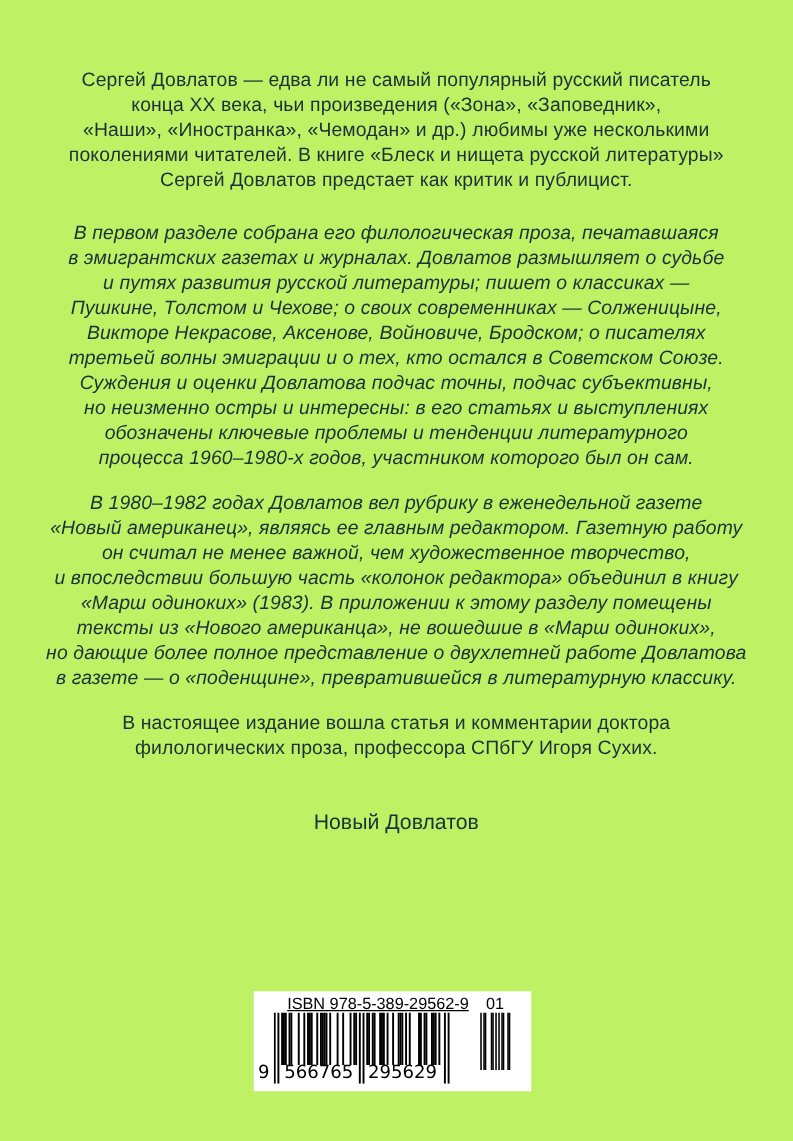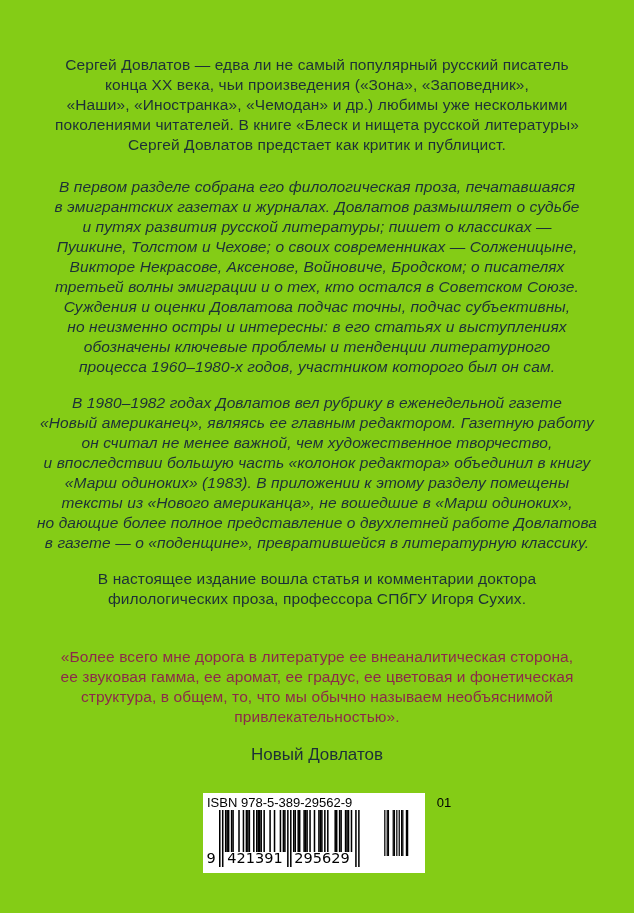--- a/index.html
+++ b/index.html
@@ -39,52 +39,52 @@
   }
   .barcode-box {
     position: absolute;
     left: 203px; top: 793px;
     width: 222px; height: 80px;
     background: #ffffff;
   }
   .isbn-label {
     position: absolute;
     top: 2px; left: 4px; width: 168px;
-    text-align: left;
+    text-align: right;
     font-size: 13px;
     color: #000;
     white-space: nowrap;
+    text-decoration: underline;
   }
   .addon-label {
     position: absolute;
     top: 2px; left: 178px; width: 30px;
     text-align: center;
     font-size: 13px;
     color: #000;
-    margin-left: 48px;
   }
   .ean13-bars { position: absolute; left: 16px; top: 17px; }
   .addon-bars { position: absolute; left: 180px; top: 17px; }
   .ean13-bars rect, .addon-bars rect { fill: #000; }
   .bc-digit {
     position: absolute;
     top: 57px;
     font-family: "DejaVu Sans", sans-serif;
     font-size: 14.5px;
     color: #000;
     text-align: center;
   }
   .bc-digit.d-left { left: 1px; width: 14px; }
   .bc-digit.d-g1 { left: 21px; width: 62px; }
   .bc-digit.d-g2 { left: 90px; width: 58px; }
 </style>
 </head>
 <body>
 
-<div class="cover" style="background: #84cc16; color: rgb(29, 48, 56);">
+<div class="cover" style="background: #bef264; color: rgb(29, 48, 56);">
   <div class="content">
     <p class="para p1">Сергей Довлатов — едва ли не самый популярный русский писатель
 конца XX века, чьи произведения («Зона», «Заповедник»,
 «Наши», «Иностранка», «Чемодан» и др.) любимы уже несколькими
 поколениями читателей. В книге «Блеск и нищета русской литературы»
 Сергей Довлатов предстает как критик и публицист.</p>
     <p class="para p2">В первом разделе собрана его филологическая проза, печатавшаяся
 в эмигрантских газетах и журналах. Довлатов размышляет о судьбе
 и путях развития русской литературы; пишет о классиках —
 Пушкине, Толстом и Чехове; о своих современниках — Солженицыне,
@@ -97,24 +97,20 @@
     <p class="para p3">В 1980–1982 годах Довлатов вел рубрику в еженедельной газете
 «Новый американец», являясь ее главным редактором. Газетную работу
 он считал не менее важной, чем художественное творчество,
 и впоследствии большую часть «колонок редактора» объединил в книгу
 «Марш одиноких» (1983). В приложении к этому разделу помещены
 тексты из «Нового американца», не вошедшие в «Марш одиноких»,
 но дающие более полное представление о двухлетней работе Довлатова
 в газете — о «поденщине», превратившейся в литературную классику.</p>
     <p class="para p4">В настоящее издание вошла статья и комментарии доктора
 филологических проза, профессора СПбГУ Игоря Сухих.</p>
-    <p class="quote" style="color: rgb(140, 42, 74);">«Более всего мне дорога в литературе ее внеаналитическая сторона,
-ее звуковая гамма, ее аромат, ее градус, ее цветовая и фонетическая
-структура, в общем, то, что мы обычно называем необъяснимой
-привлекательностью».</p>
     <p class="attribution">Новый Довлатов</p>
   </div>
 
   <div class="barcode-box">
     <div class="isbn-label">ISBN 978-5-389-29562-9</div>
     <div class="addon-label">01</div>
     <svg class="ean13-bars" width="141" height="57" xmlns="http://www.w3.org/2000/svg">
         <rect x="0.00" y="0" width="1.53" height="57"></rect>
         <rect x="2.96" y="0" width="1.53" height="57"></rect>
         <rect x="5.92" y="0" width="1.53" height="42"></rect>
@@ -172,16 +168,16 @@
         <rect x="9.60" y="0" width="1.25" height="46"></rect>
         <rect x="10.80" y="0" width="1.25" height="46"></rect>
         <rect x="13.20" y="0" width="1.25" height="46"></rect>
         <rect x="15.60" y="0" width="1.25" height="46"></rect>
         <rect x="18.00" y="0" width="1.25" height="46"></rect>
         <rect x="19.20" y="0" width="1.25" height="46"></rect>
         <rect x="22.80" y="0" width="1.25" height="46"></rect>
         <rect x="24.00" y="0" width="1.25" height="46"></rect>
       </svg>
     <div class="bc-digit d-left">9</div>
-    <div class="bc-digit d-g1">421391</div>
+    <div class="bc-digit d-g1">566765</div>
     <div class="bc-digit d-g2">295629</div>
   </div>
 </div>
 
 </body></html>

